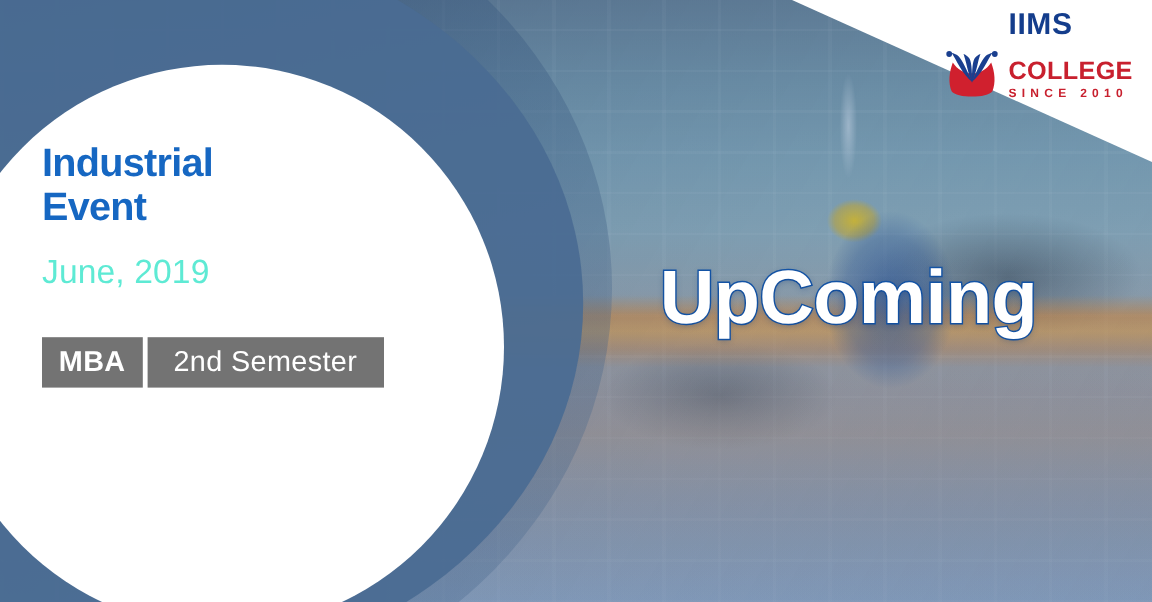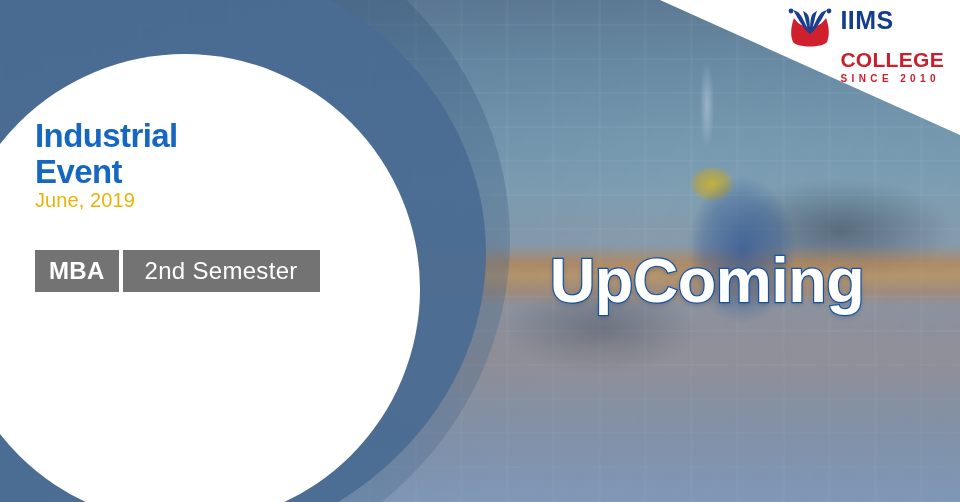--- a/index.html
+++ b/index.html
@@ -143,22 +143,23 @@
   .event-title {
     font-size:33px;
     font-weight:bold;
     line-height:1.08;
     color:#1667c2;
     letter-spacing:-0.6px;
   }
   .event-title .line2 { display:block; }
 
   .event-date {
-    font-size:20px;
-    color:#eab308;
+    margin-top:22px;
+    font-size:28px;
+    color:#5eead4;
     font-weight:normal;
     letter-spacing:.1px;
   }
 
   .badge {
     margin-top:38px;
     display:inline-flex;
     align-items:stretch;
     gap:4px;
     height:42px;
@@ -186,30 +187,30 @@
     z-index:6;
     font-size:63px;
     font-weight:bold;
     line-height:1.08;
     color:#ffffff;
     letter-spacing:-0.5px;
     -webkit-text-stroke:2.4px #1455a8;
     paint-order:stroke fill;
     text-shadow:0 2px 5px rgba(20,60,120,.35);
   }
-  .headline .hl-line { display:block;margin-top:32px; }
+  .headline .hl-line { display:block; }
 
   
   .logo {
     position:absolute;
     right:16px;
     top:8px;
     z-index:8;
     display:flex;
-    align-items:flex-start;
+    align-items:flex-end;
     gap:4px;
   }
   .logo-mark { width:52px; height:42px; flex:none; }
   .logo-text { display:flex; flex-direction:column; line-height:1; }
   .logo-name {
     font-size:25px;
     font-weight:bold;
     color:#143d8c;
     letter-spacing:.5px;
     font-family:"Liberation Sans", sans-serif;

